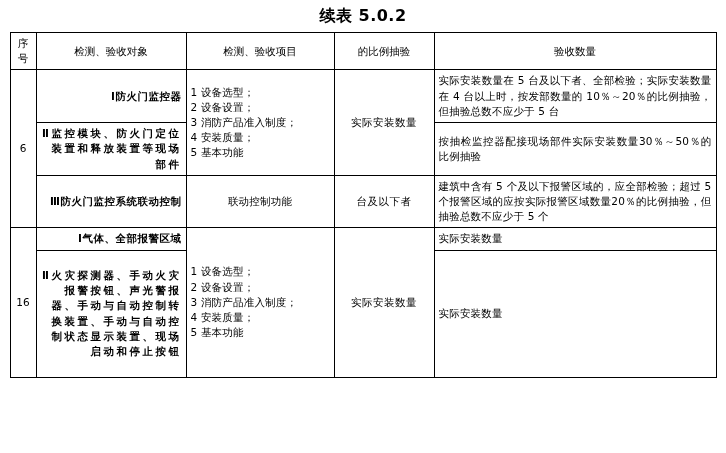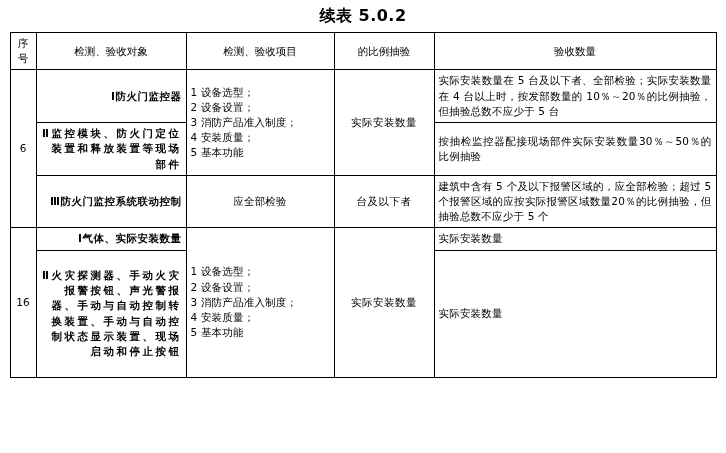--- a/index.html
+++ b/index.html
@@ -119,28 +119,28 @@
 5 基本功能</td>
         <td class="qty-cell" rowspan="2">实际安装数量</td>
         <td class="accept-cell">实际安装数量在 5 台及以下者、全部检验；实际安装数量在 4 台以上时，按发部数量的 10％～20％的比例抽验，但抽验总数不应少于 5 台</td>
       </tr>
       <tr>
         <td class="obj-cell wide-space">Ⅱ监控模块、防火门定位装置和释放装置等现场部件</td>
         <td class="accept-cell">按抽检监控器配接现场部件实际安装数量30％～50％的比例抽验</td>
       </tr>
       <tr>
         <td class="obj-cell">Ⅲ防火门监控系统联动控制</td>
-        <td class="item-cell center">应全部检验</td>
+        <td class="item-cell center">联动控制功能</td>
         <td class="qty-cell">台及以下者</td>
         <td class="accept-cell">建筑中含有 5 个及以下报警区域的，应全部检验；超过 5 个报警区域的应按实际报警区域数量20％的比例抽验，但抽验总数不应少于 5 个</td>
       </tr>
 
       <tr>
         <td class="num-cell" rowspan="2">16</td>
-        <td class="obj-cell">Ⅰ气体、实际安装数量</td>
+        <td class="obj-cell">Ⅰ气体、全部报警区域</td>
         <td class="item-cell" rowspan="2" style="white-space: pre-line;">1 设备选型；
 2 设备设置；
 3 消防产品准入制度；
 4 安装质量；
 5 基本功能</td>
         <td class="qty-cell" rowspan="2">实际安装数量</td>
         <td class="accept-cell">实际安装数量</td>
       </tr>
       <tr>
         <td class="obj-cell wide-space" style="height:120px;">Ⅱ火灾探测器、手动火灾报警按钮、声光警报器、手动与自动控制转换装置、手动与自动控制状态显示装置、现场启动和停止按钮</td>

